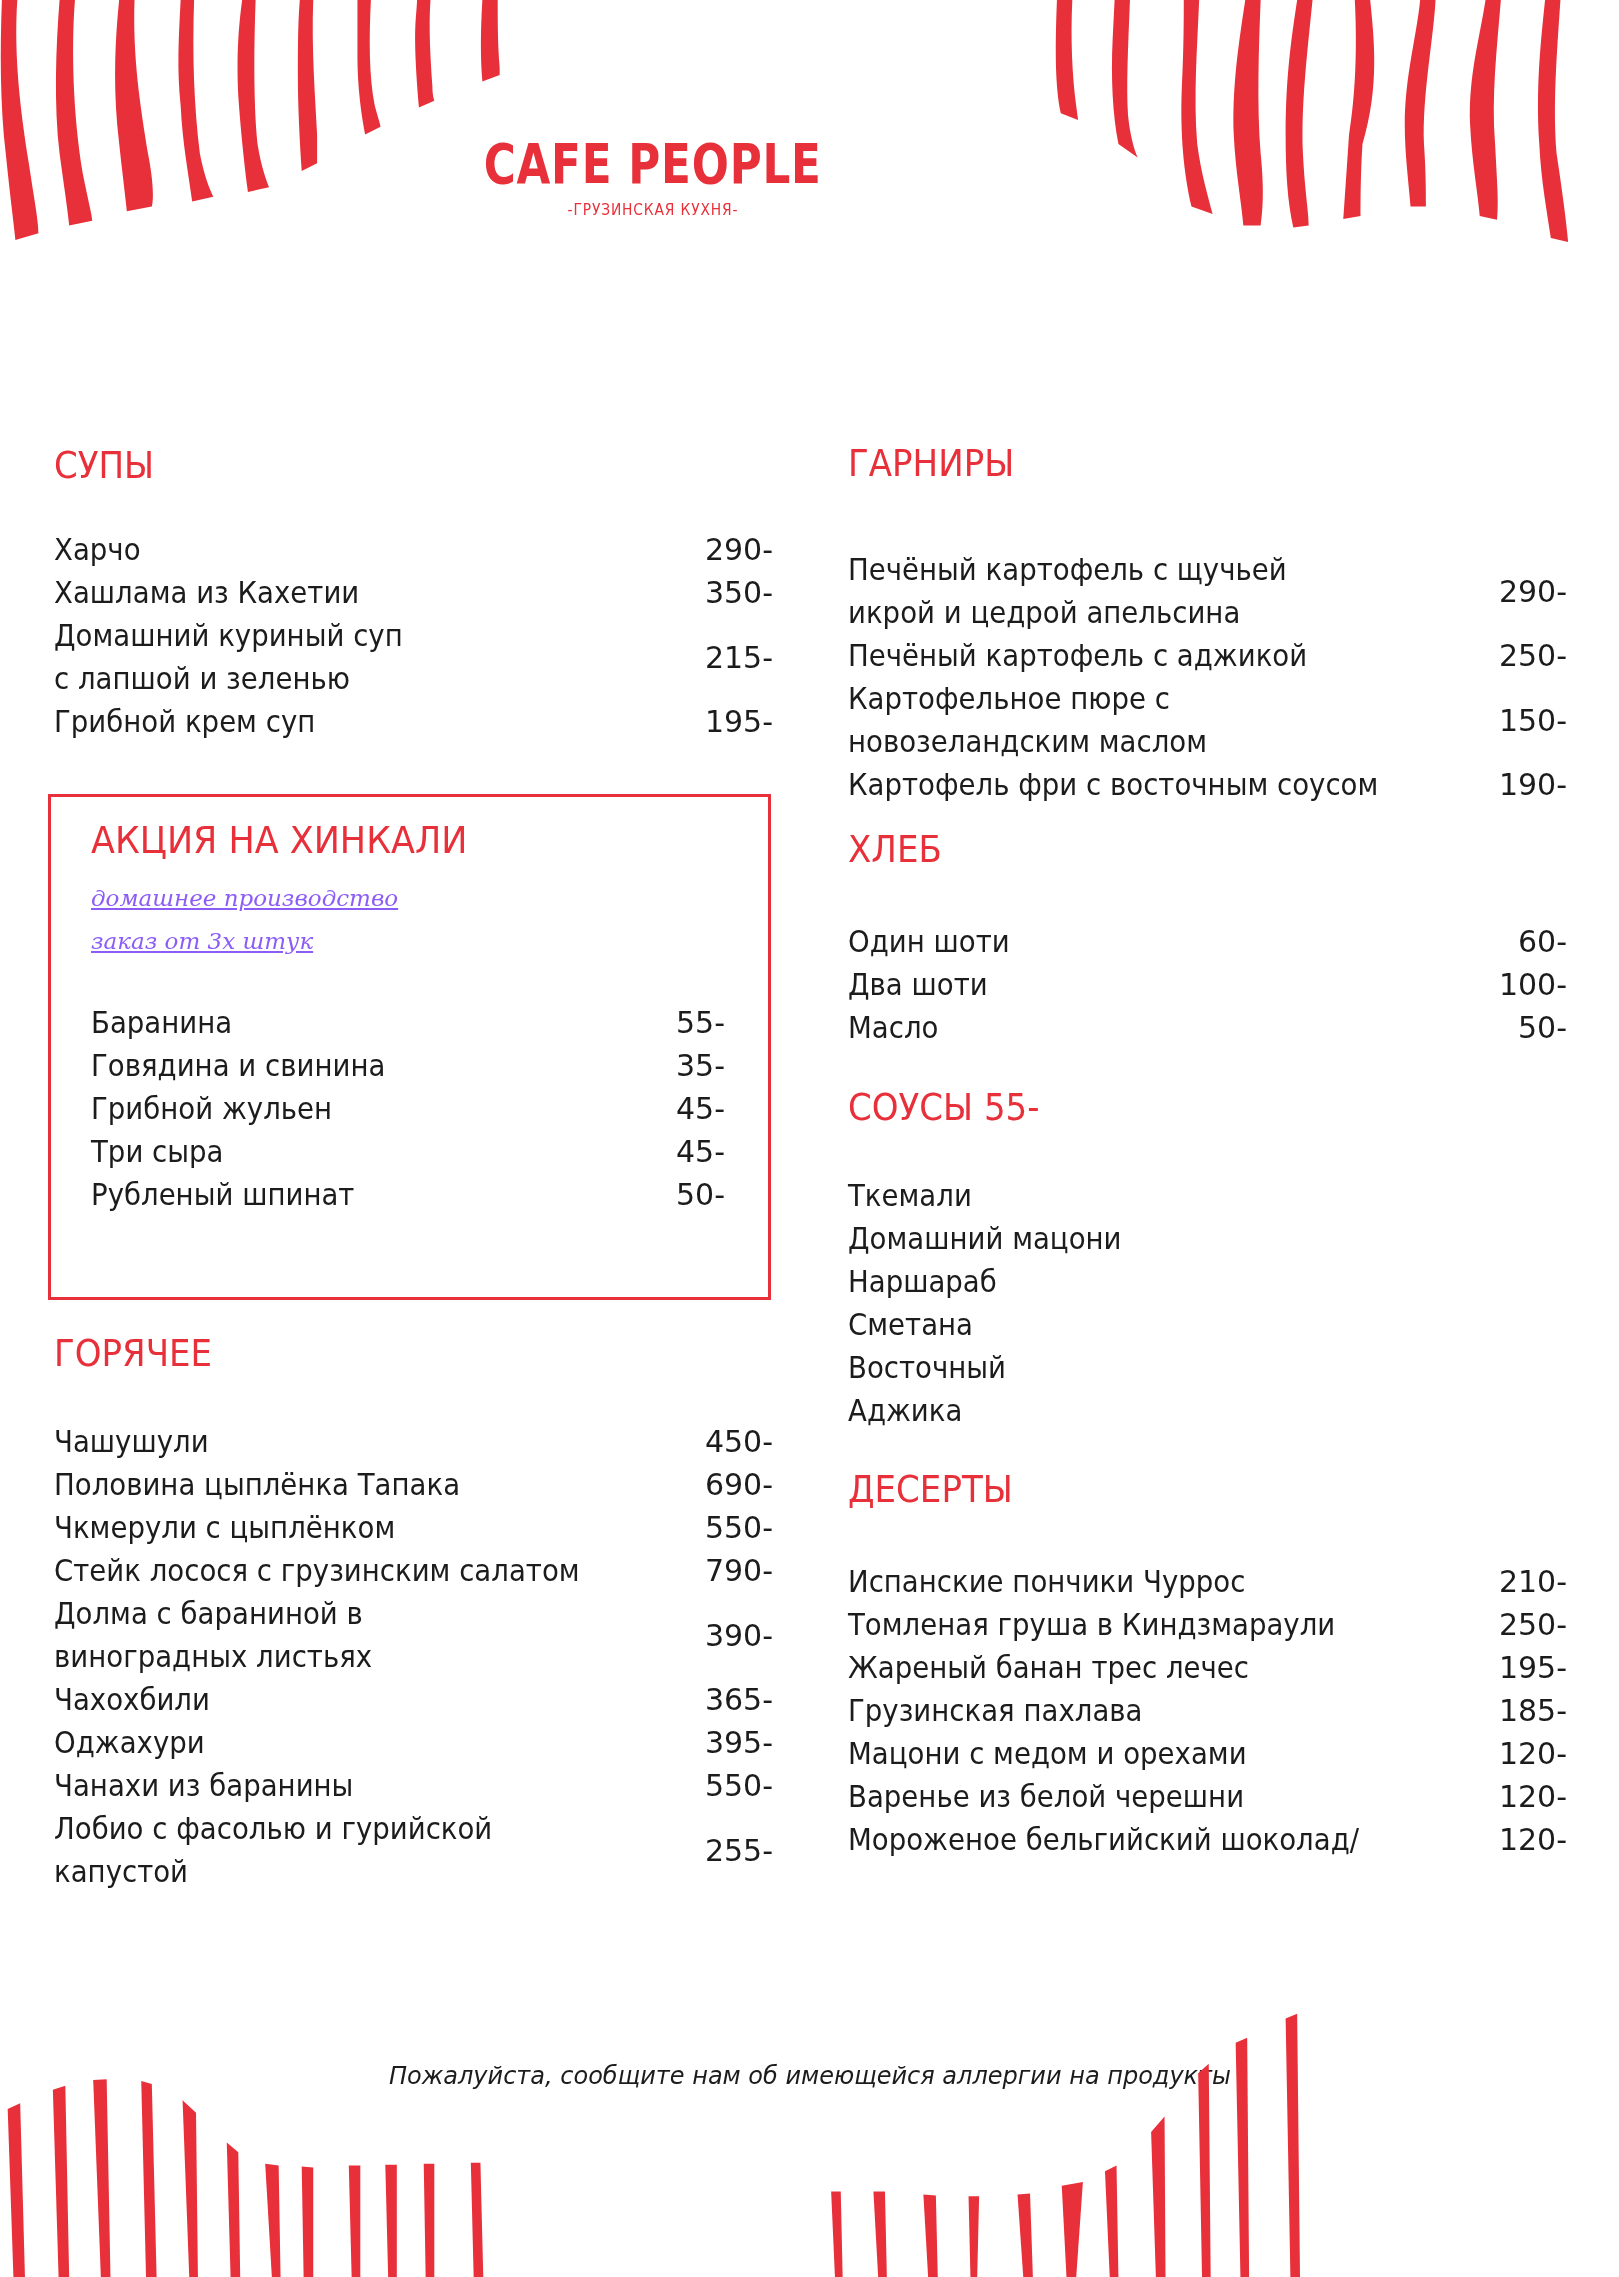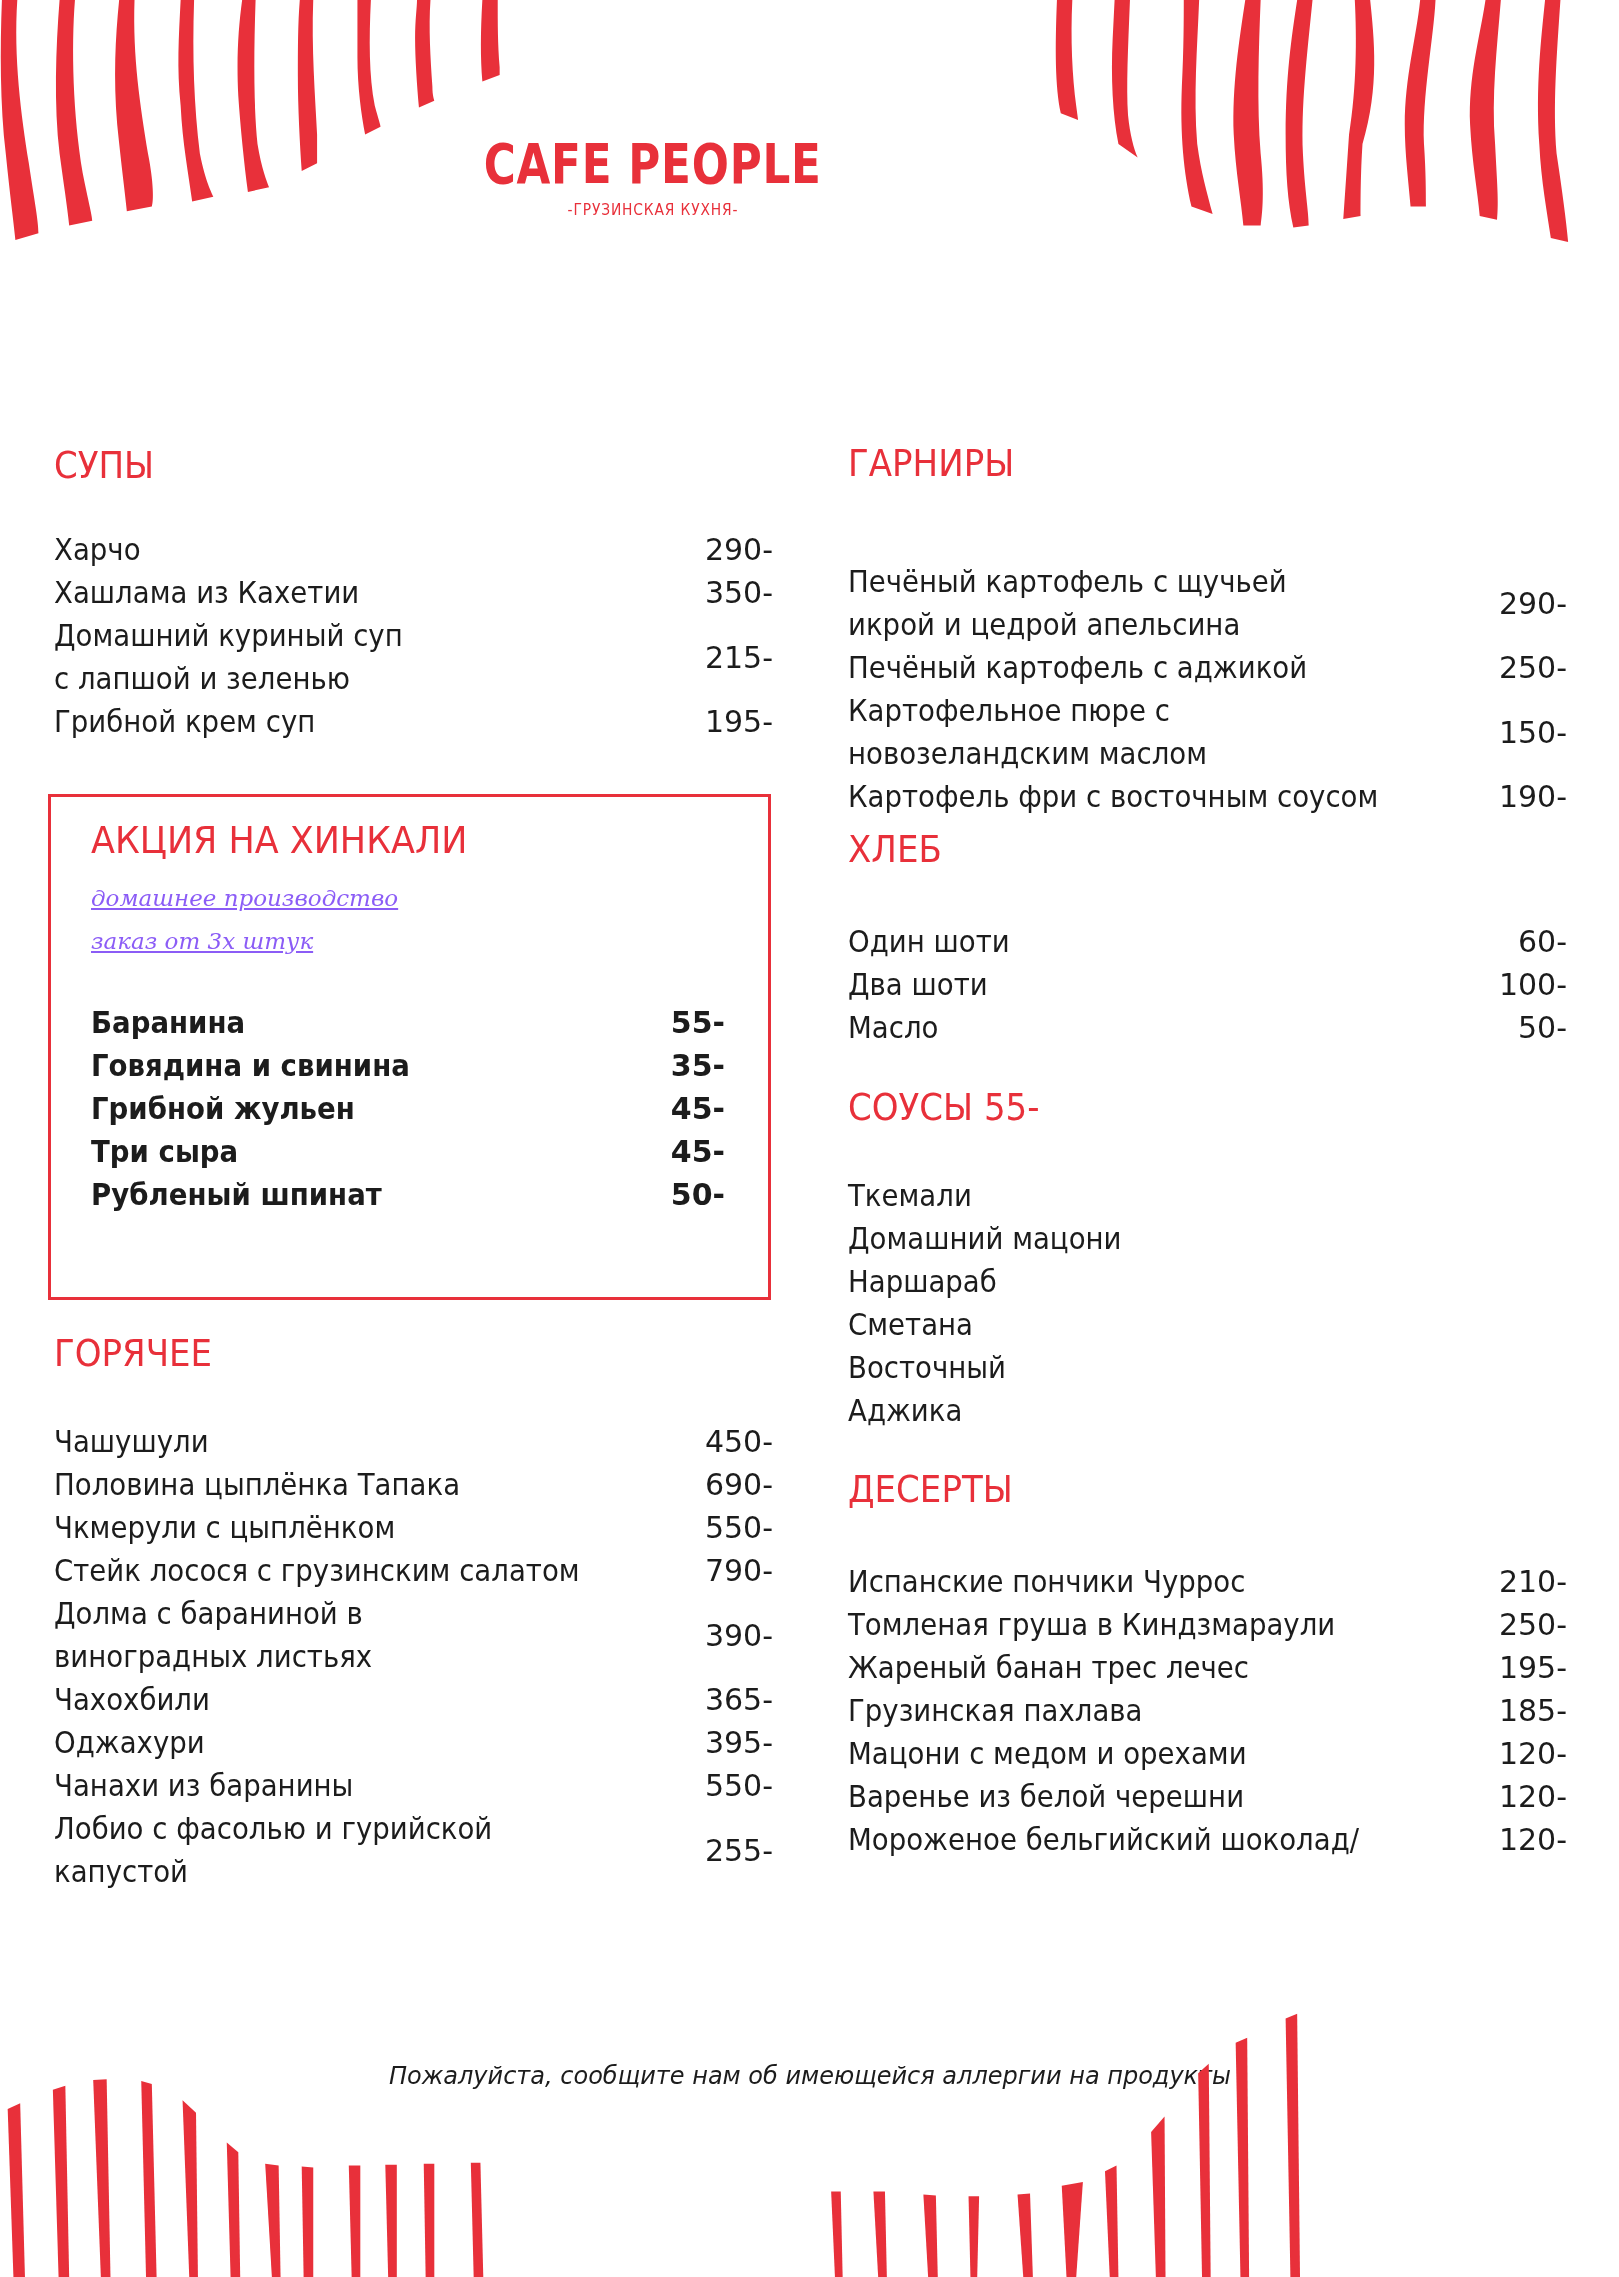--- a/index.html
+++ b/index.html
@@ -48,21 +48,21 @@
     border: 3.8px solid #e8303a; box-sizing: border-box;
   }
   .promo-title {
     position: absolute; left: 40px; top: 21px; font-size: 38px; color: #e8303a;
     white-space: nowrap; transform: scaleX(0.92); transform-origin: left;
   }
   .promo-note {
     position: absolute; left: 40px; font-style: italic; font-size: 23px; color: #8b5cf6;
     font-family: "DejaVu Serif", serif; white-space: nowrap; text-decoration: underline;
   }
-  .promo-items { position: absolute; left: 40px; top: 204px; width: 634px; font-weight: bold; }
+  .promo-items { position: absolute; left: 40px; top: 204px; width: 634px; }
 
   .footer-note {
     position: absolute; top: 2062px; left: 0; width: 1620px; text-align: center;
     font-style: italic; font-size: 24px; color: #1c1c1c;
   }
 </style>
 </head>
 <body>
 
 <svg class="stripes stripes-top" viewBox="0 0 1686 300" preserveAspectRatio="none">
@@ -217,21 +217,21 @@
         <span class="name">
           <span class="line">Рубленый шпинат</span>
         </span>
         <span class="price">50-</span>
       </div>
     </div>
 </div>
 
 <div class="col col-right">
   <div class="section-title" style="top:442px">ГАРНИРЫ</div>
-  <div class="items" style="top:560px">
+  <div class="items" style="top:548px">
       <div class="item">
         <span class="name">
           <span class="line">Печёный картофель с щучьей</span>
           <span class="line">икрой и цедрой апельсина</span>
         </span>
         <span class="price">290-</span>
       </div>
       <div class="item">
         <span class="name">
           <span class="line">Печёный картофель с аджикой</span>

